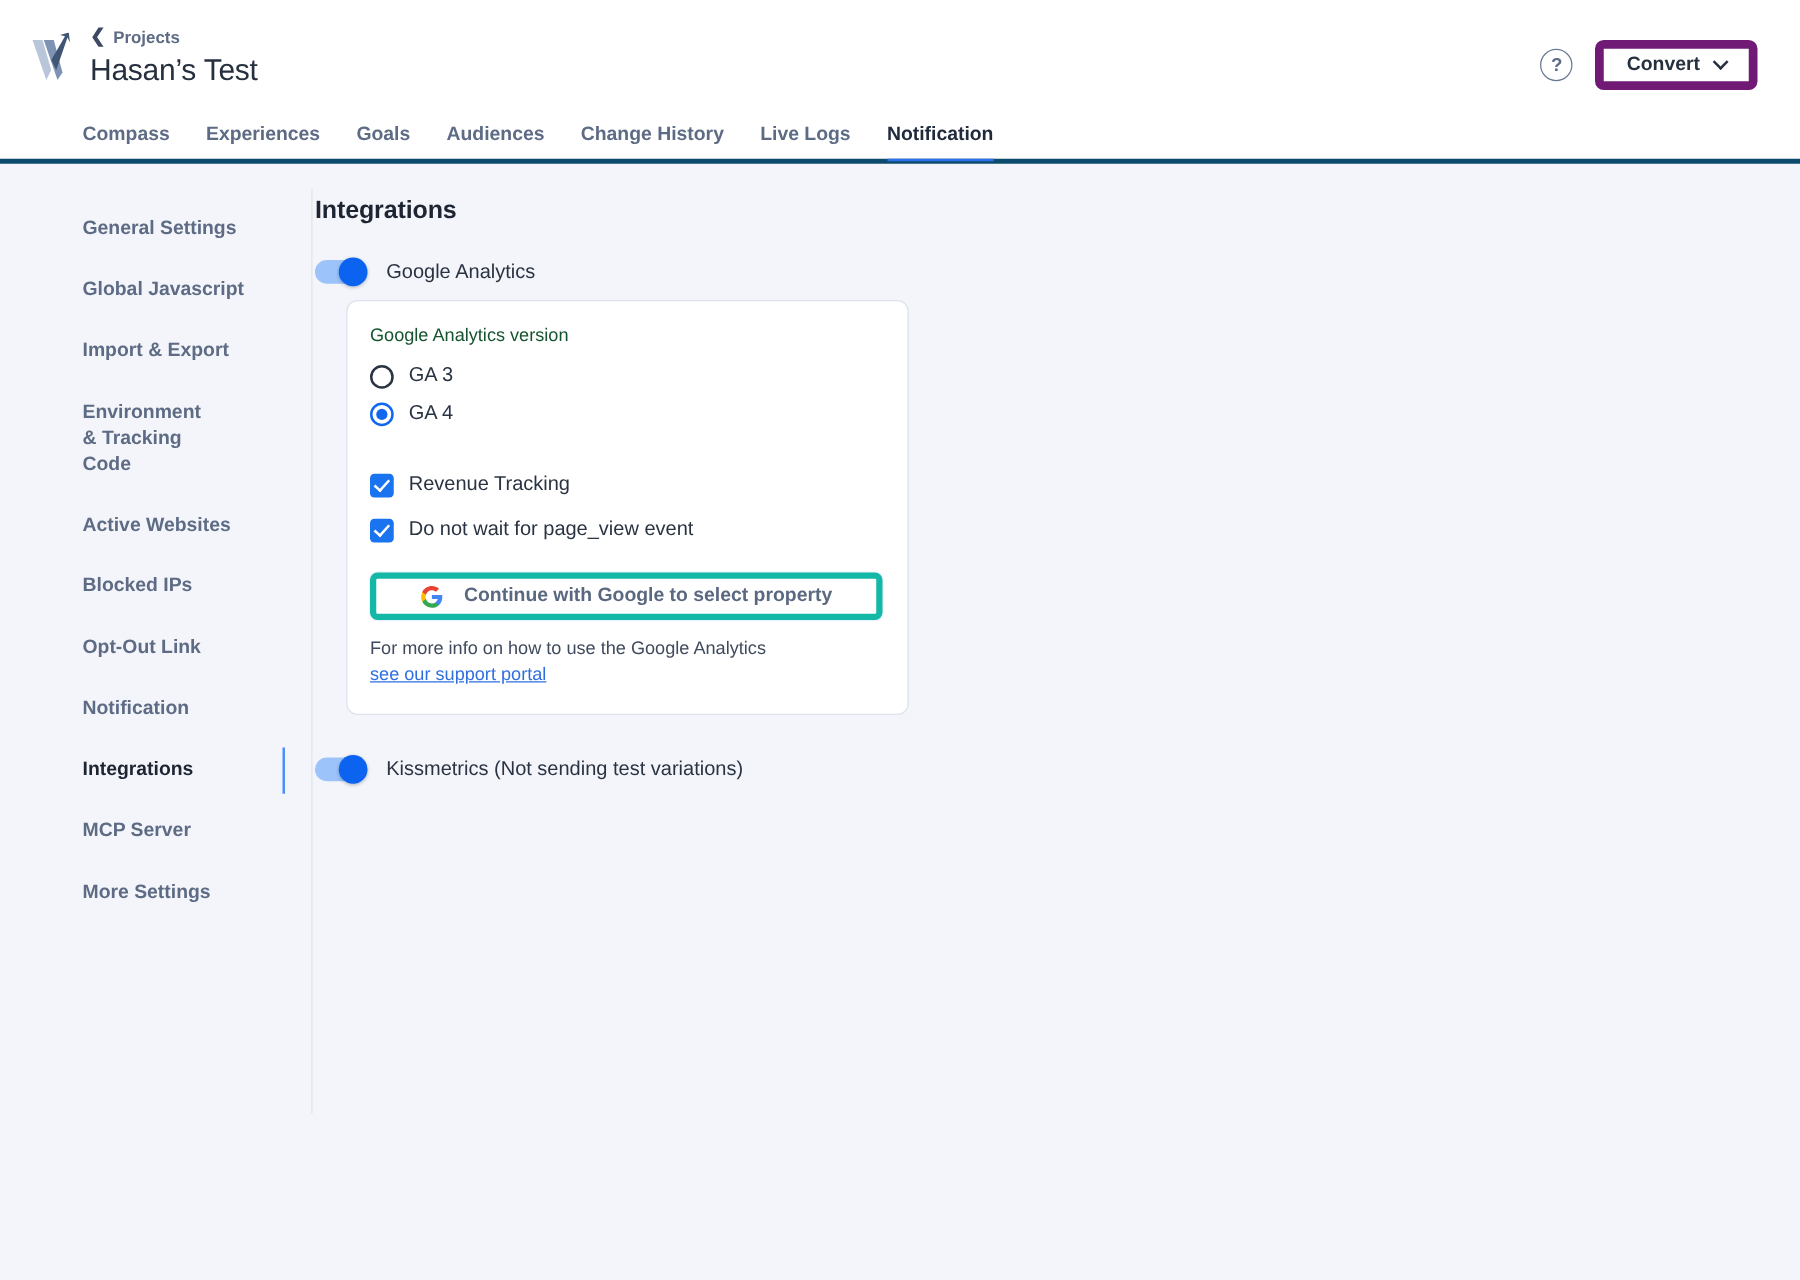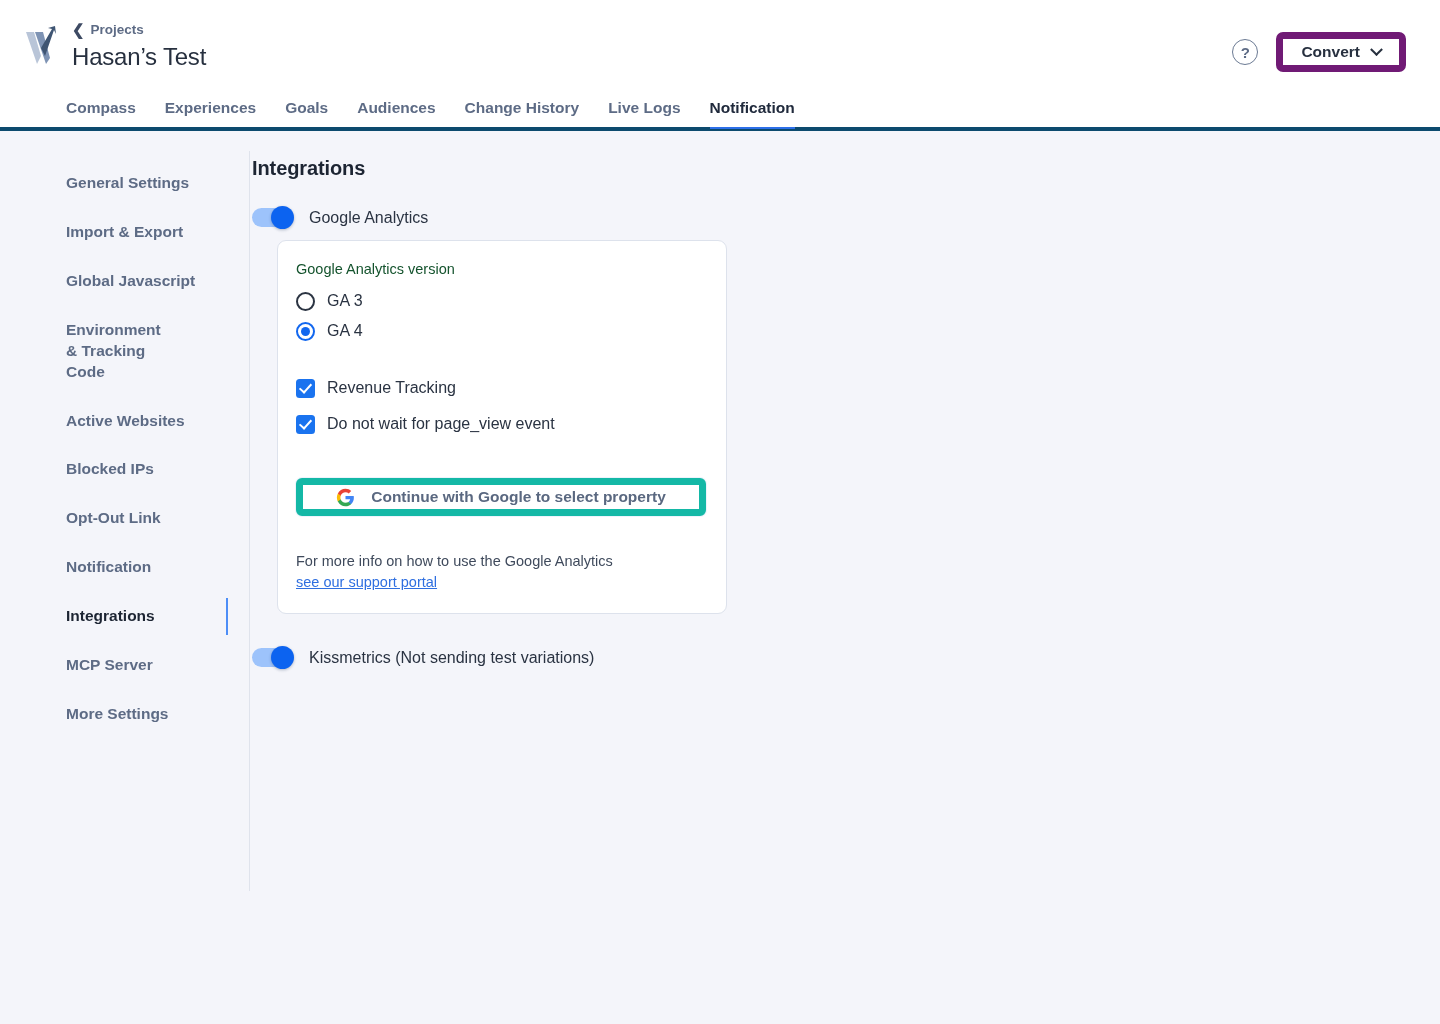--- a/index.html
+++ b/index.html
@@ -289,42 +289,42 @@
     width: 5px; height: 10px;
     border-right: 2.2px solid #fff;
     border-bottom: 2.2px solid #fff;
     transform: rotate(42deg);
   }
 
   .checks { margin-top: 24px; }
   .checks .opt-row { height: 36px; }
 
   .google-btn {
-    margin-top: 36px;
+    margin-top: 16px;
     width: 410px;
     height: 38px;
-    border: 7px solid #14b8a6;
+    border: 5px solid #14b8a6;
     background: #fff;
     border-radius: 6px;
     display: flex;
     align-items: center;
     justify-content: center;
     gap: 16px;
     cursor: pointer;
     box-shadow: 0 0 0 1px rgba(225,235,250,0.6);
   }
   .google-btn .g-label {
     font-size: 15.5px;
     font-weight: 700;
     color: #5a6880;
     font-family: "Liberation Sans", sans-serif;
   }
 
   .info-text {
-    margin-top: 35px;
+    margin-top: 13px;
     font-size: 14.5px;
     color: #3f4a5c;
     line-height: 1.45;
   }
   .support-link {
     color: #2f6fe0;
     text-decoration: underline;
     cursor: pointer;
     font-size: 14.5px;
   }
@@ -372,22 +372,22 @@
     <div class="nav-tab active">Notification</div>
   </div>
 
 </div>
 
 <div class="page-body">
 
   <div class="sidebar">
     <div class="sidebar-rule"></div>
     <div class="sidebar-item">General Settings</div>
+    <div class="sidebar-item">Global Javascript</div>
     <div class="sidebar-item">Import &amp; Export</div>
-    <div class="sidebar-item">Global Javascript</div>
     <div class="sidebar-item" style="max-width:180px;">Environment &amp; Tracking Code</div>
     <div class="sidebar-item">Active Websites</div>
     <div class="sidebar-item">Blocked IPs</div>
     <div class="sidebar-item">Opt-Out Link</div>
     <div class="sidebar-item">Notification</div>
     <div class="sidebar-item active">Integrations</div>
     <div class="sidebar-item">MCP Server</div>
     <div class="sidebar-item">More Settings</div>
   </div>
 

